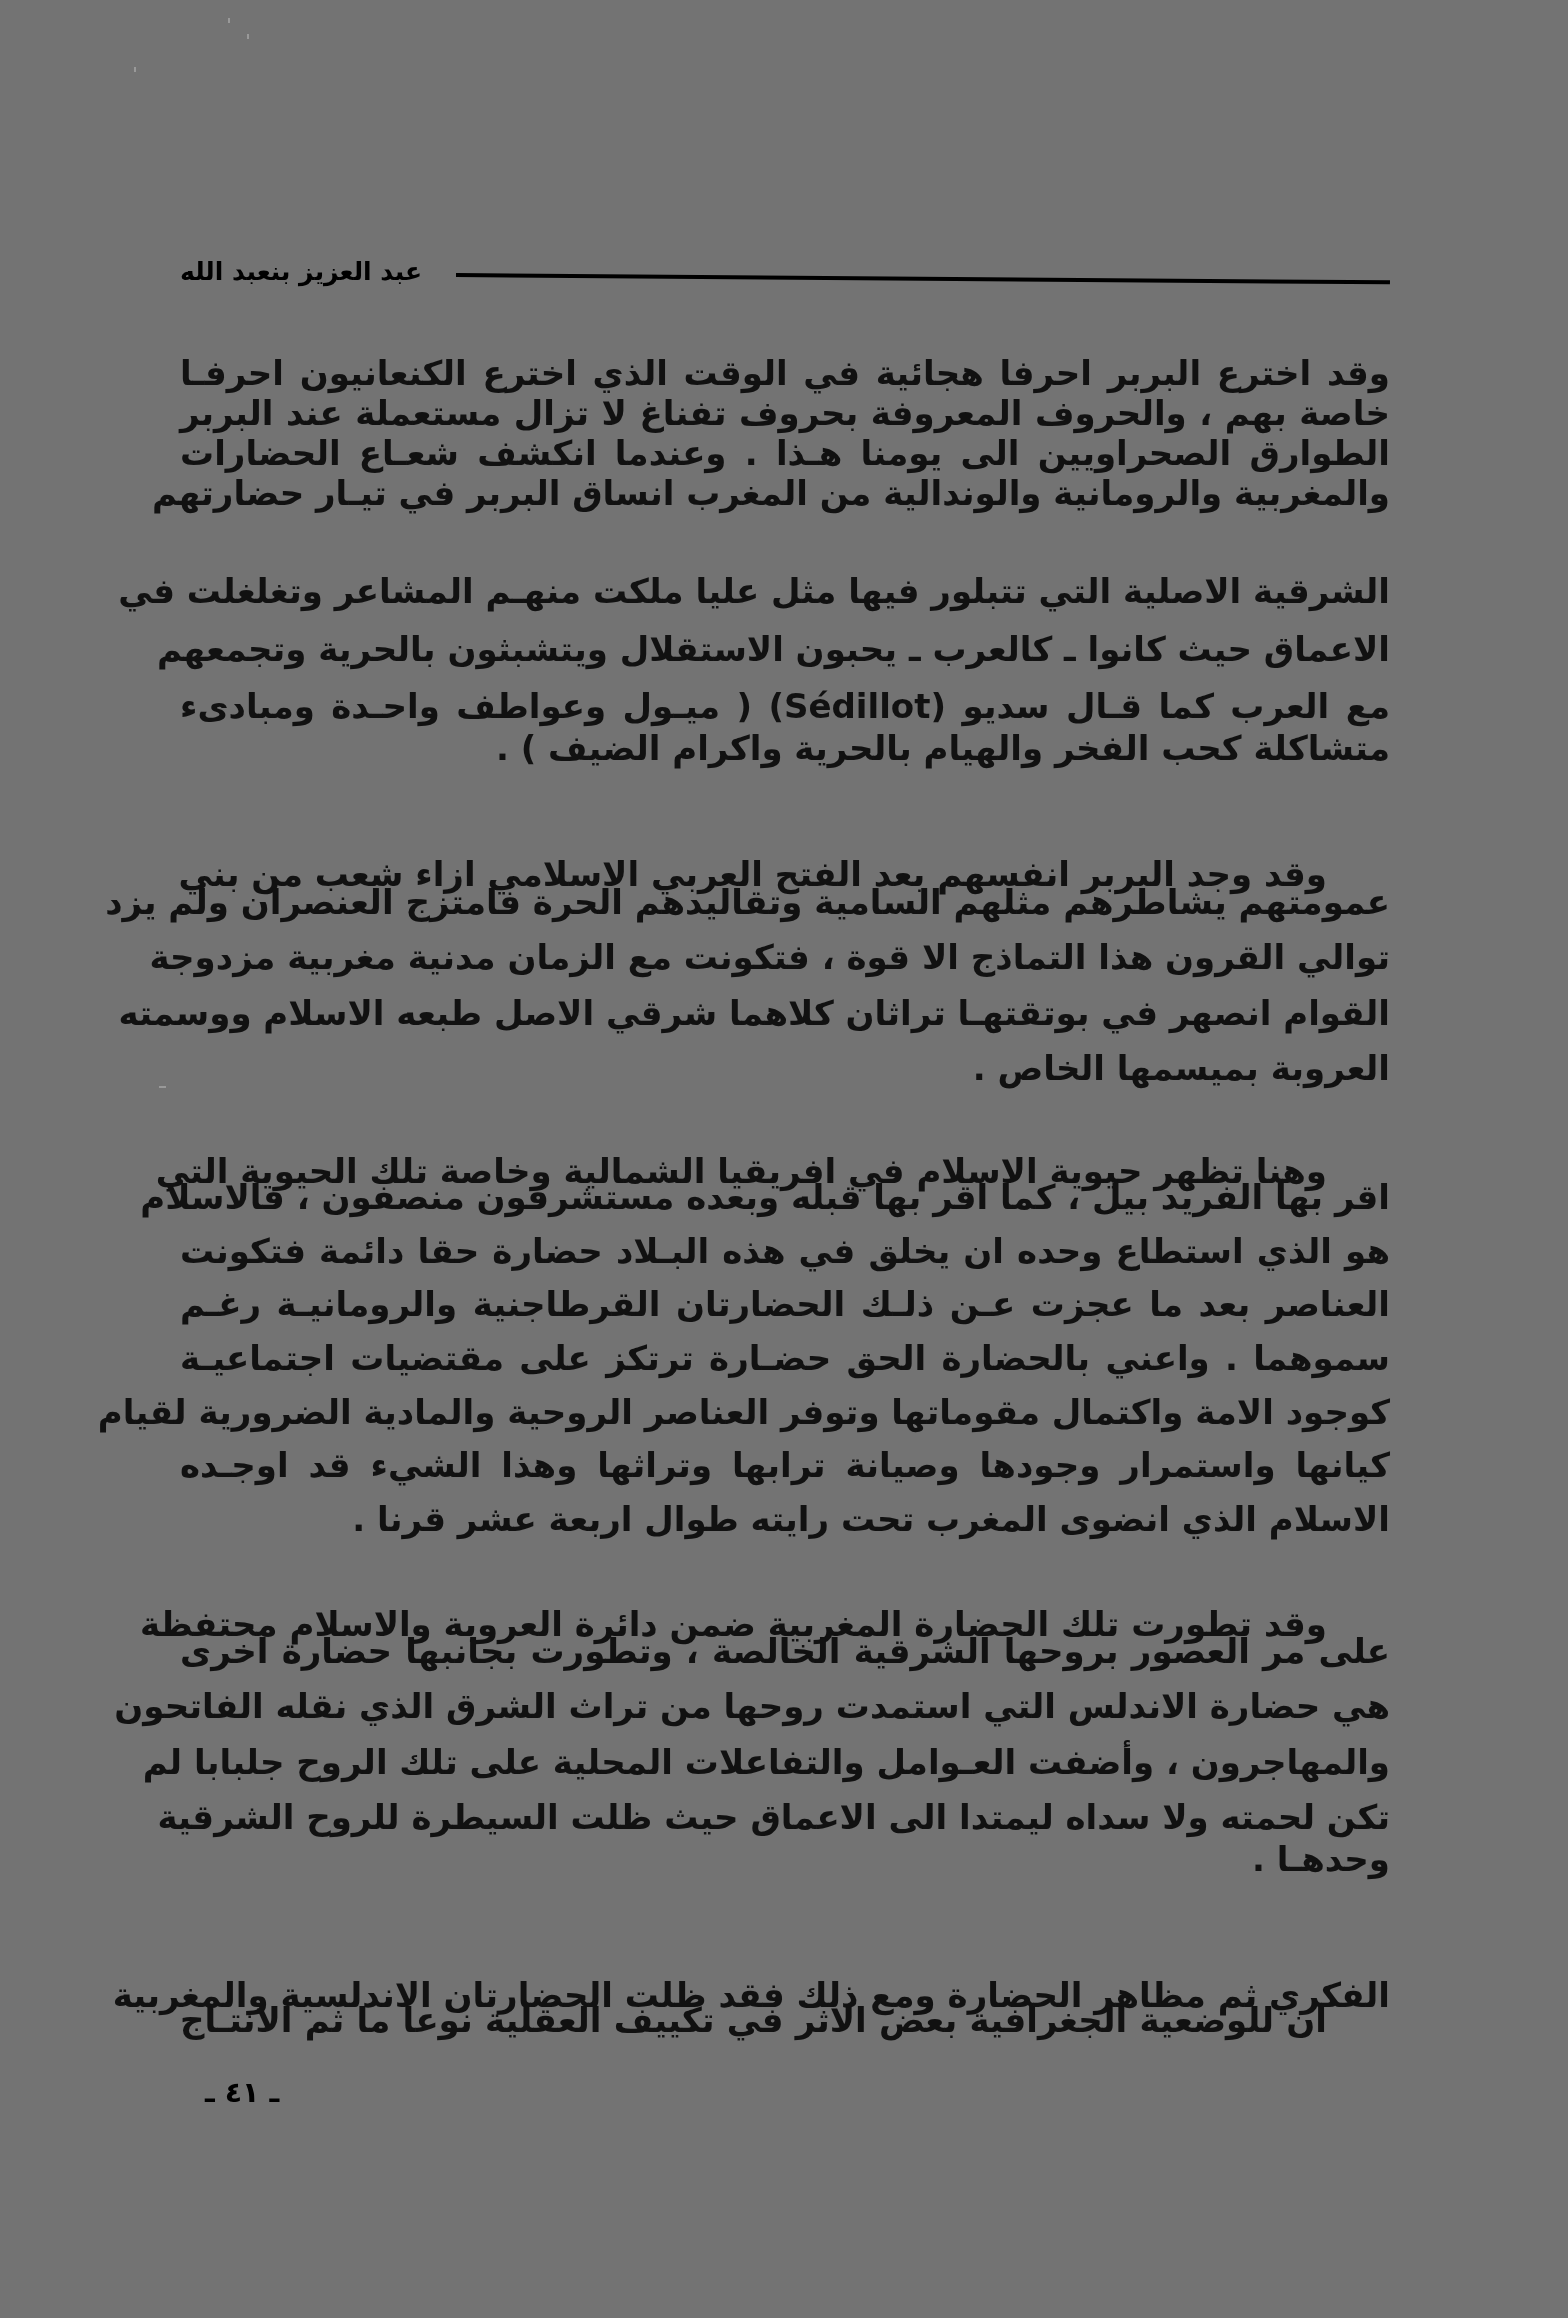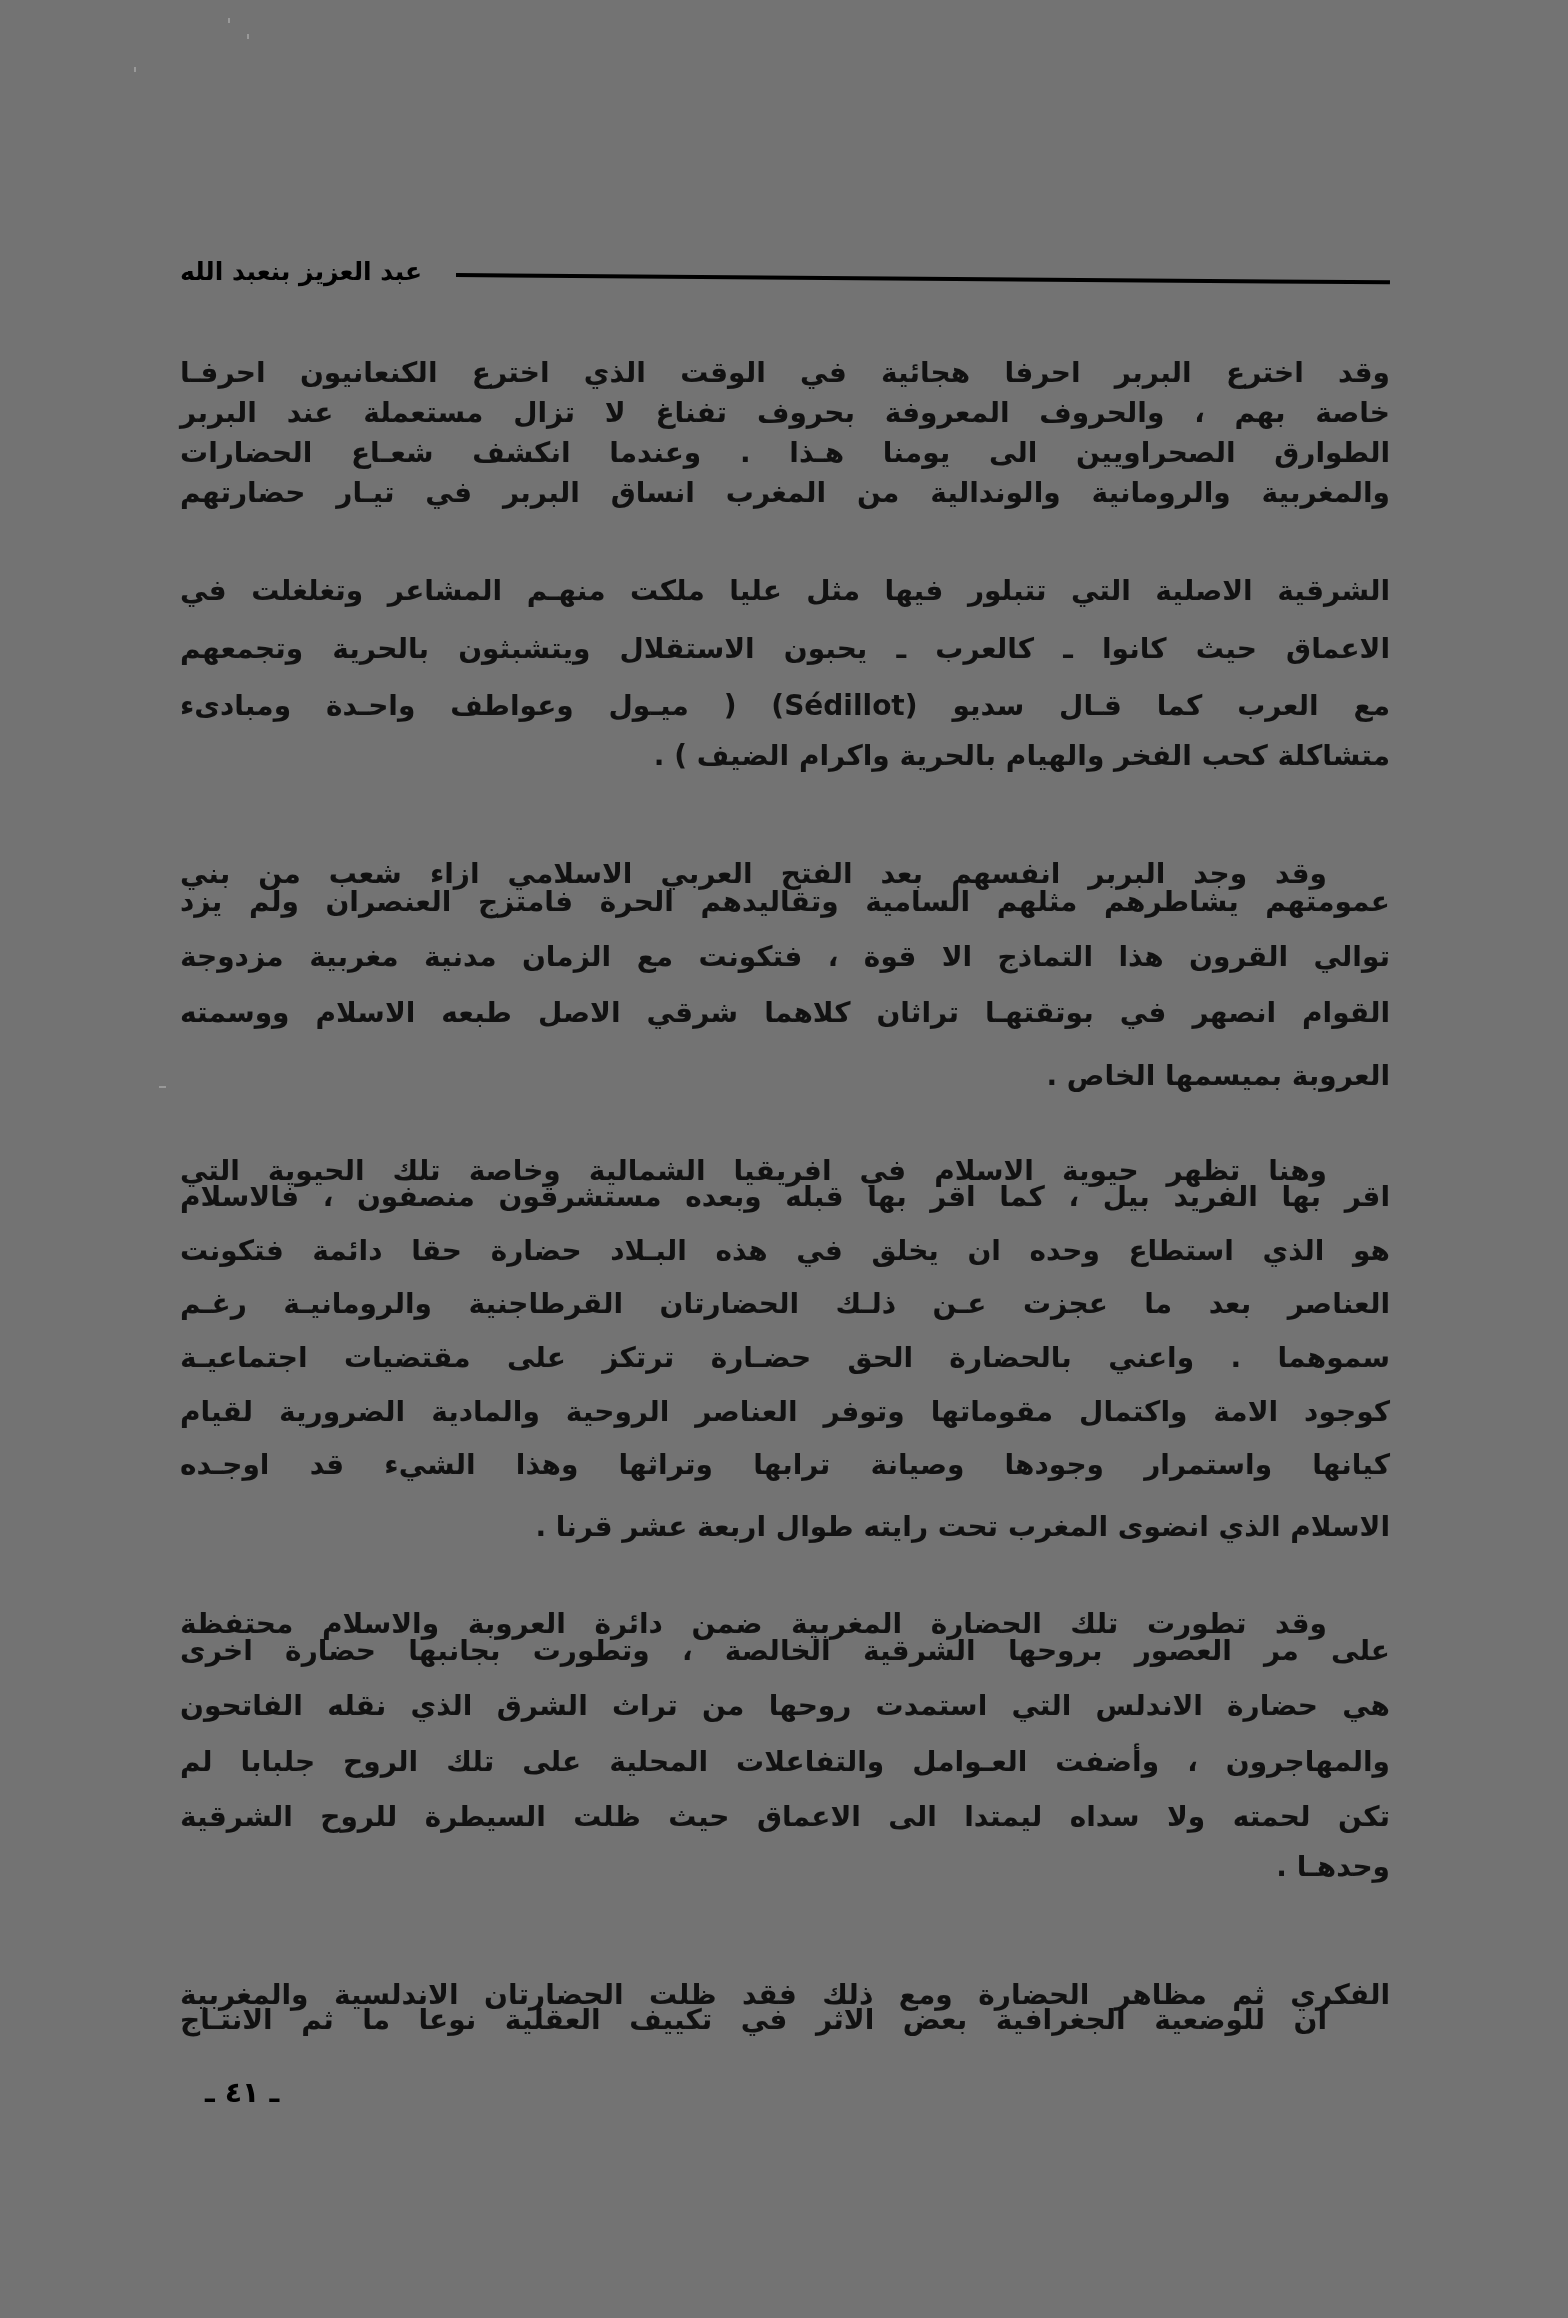--- a/index.html
+++ b/index.html
@@ -5,22 +5,22 @@
     html, body { margin: 0; padding: 0; background: #ffffff; }
     body { width: 1568px; height: 2319px; position: relative; overflow: hidden; }
     .page { position: absolute; left: 0; top: 0; width: 1568px; height: 2319px; background: #737373; }
     .running-head { position: absolute; left: 180px; top: 255px; width: 1210px; height: 50px; }
     .author { position: absolute; left: 0; top: 0; font-family: "DejaVu Sans", sans-serif; font-weight: bold;
       font-size: 25px; color: #000; direction: rtl; white-space: nowrap; line-height: 34px; }
     .head-rule { position: absolute; left: 276px; top: 17.6px; width: 934px; height: 0;
       border-top: 4.2px solid #000; transform: rotate(0.45deg); transform-origin: left center; }
     .line { position: absolute; left: 180px; width: 1210px; direction: rtl; text-align: justify;
       text-align-last: justify; font-family: "DejaVu Sans", sans-serif; font-weight: bold;
-      font-size: 28px; line-height: 42px; height: 44px; color: #111; white-space: nowrap; overflow: visible; }
-    .line.last { text-align-last: right; margin-top: 8px; }
+      font-size: 34px; line-height: 42px; height: 44px; color: #111; white-space: nowrap; overflow: visible; }
+    .line.last { text-align-last: right; }
     .line.indent { padding-right: 63px; box-sizing: border-box; margin-top: 28px; }
     .page-number { position: absolute; left: 205px; top: 2076px; font-family: "DejaVu Sans", sans-serif;
       font-weight: bold; font-size: 28.5px; color: #000; direction: rtl; white-space: pre; }
     .speck { position: absolute; background: #999; width: 1.7px; height: 5px; }
   </style>
 </head>
 <body>
 
 <div class="page">
 

